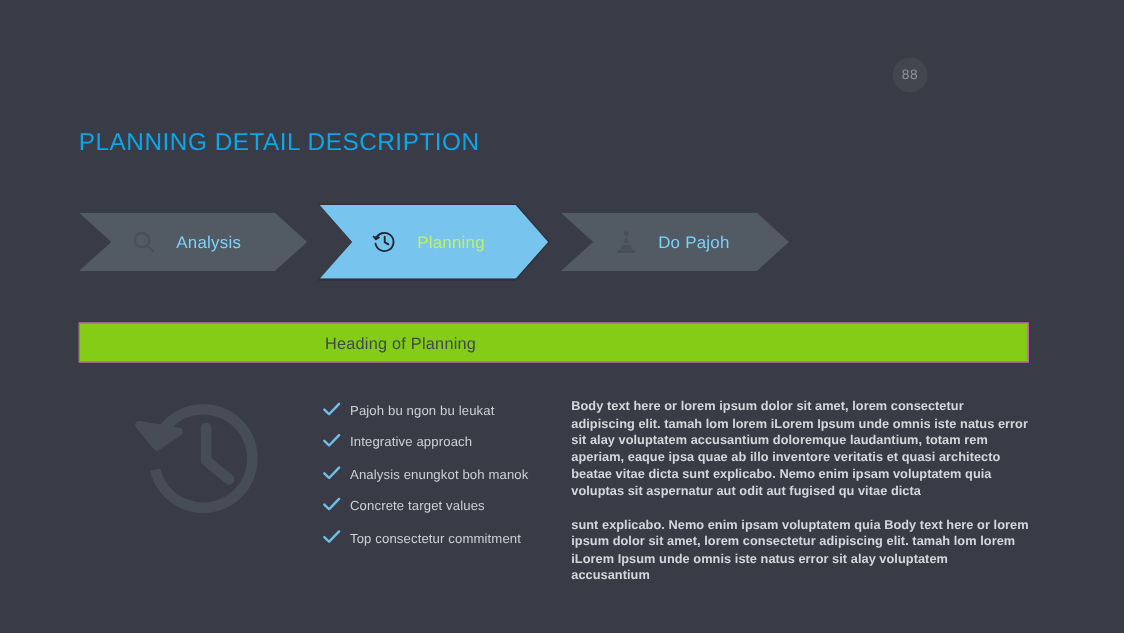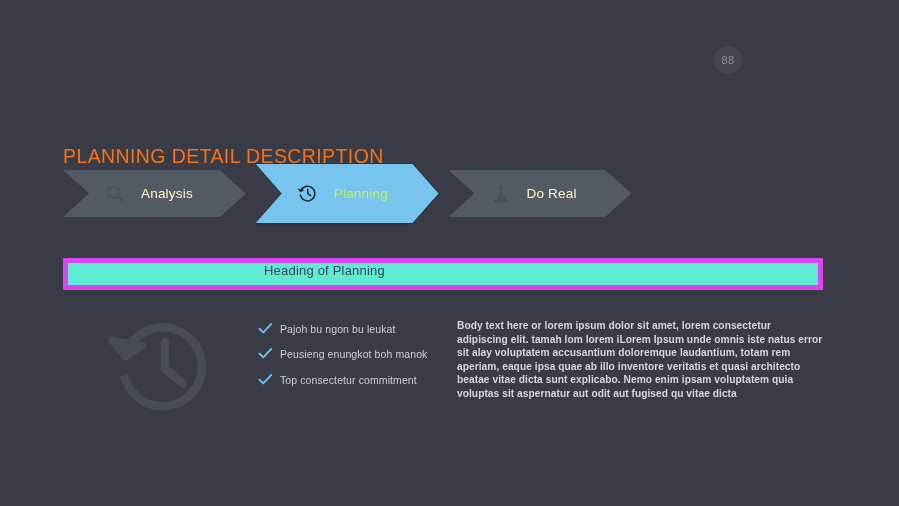--- a/index.html
+++ b/index.html
@@ -17,23 +17,22 @@
     width:28px;height:28px;border-radius:50%;
     background:#43464f;
     display:flex;align-items:center;justify-content:center;
     color:#8d939c;font-size:11px;letter-spacing:.5px;
   }
 
   
   .title{
     position:absolute;left:63px;top:103px;
     font-size:19.5px;letter-spacing:.4px;
-    color:#f97316;font-weight:400;
+    color:#0ea5e9;font-weight:400;
     white-space:nowrap;
-    margin-top:42px;
   }
 
   
   .chevrons{
     position:absolute;left:63px;top:170px;
     width:761px;height:50px;
   }
   .chev{
     position:absolute;top:0;height:47px;
     display:flex;align-items:center;
@@ -56,31 +55,31 @@
     clip-path:polygon(0 0, calc(100% - 27px) 0, 100% 50%, calc(100% - 27px) 100%, 0 100%, 27px 50%);
     z-index:-1;
   }
   .chev .inner{
     position:relative;z-index:2;
     display:flex;align-items:center;
     padding-left:40px;gap:14px;
     height:100%;
   }
   .chev .ic{display:flex;align-items:center;justify-content:center;width:24px;height:24px;}
-  .chev .lbl{font-size:13.5px;color:#fef9c3;letter-spacing:.2px;white-space:nowrap;}
+  .chev .lbl{font-size:13.5px;color:#7dd3fc;letter-spacing:.2px;white-space:nowrap;}
   .chev.active .lbl{color:#bef264;}
 
   
   .heading-bar{
     position:absolute;left:63px;top:258px;
     width:760px;height:32px;
-    background:#5eead4;
-    border:5px solid #d946ef;
+    background:#84cc16;
+    border:1px solid #d946ef;
     box-sizing:border-box;
-    display:flex;align-items:flex-start;
+    display:flex;align-items:center;
   }
   .heading-bar .txt{
     font-size:13px;color:#3f4654;letter-spacing:.2px;
     margin-left:196px;
   }
 
   
   .big-icon{
     position:absolute;left:104px;top:312px;
     width:120px;height:110px;opacity:1;
@@ -156,21 +155,21 @@
       <div class="shape"></div>
       <div class="inner">
         <span class="ic">
           <svg width="22" height="22" viewBox="0 0 24 24">
             <circle cx="12" cy="4.2" r="2.1" fill="#474e57"></circle>
             <path d="M12 7.3 L17.2 18.2 L6.8 18.2 Z" fill="#474e57"></path>
             <rect x="4.2" y="18.6" width="15.6" height="2.5" rx="1.2" fill="#474e57"></rect>
             <rect x="8.3" y="12.2" width="7.4" height="1.9" fill="#525a63"></rect>
           </svg>
         </span>
-        <span class="lbl">Do Real</span>
+        <span class="lbl">Do Pajoh</span>
       </div>
     </div>
 
   </div>
 
   <div class="heading-bar">
     <span class="txt">Heading of Planning</span>
   </div>
 
   <div class="big-icon">
@@ -189,29 +188,46 @@
           </svg>
       </span>
       <span class="ctxt">Pajoh bu ngon bu leukat</span>
     </div>
     <div class="check-row">
       <span class="ck">
         <svg width="15" height="13" viewBox="0 0 16 14" fill="none" stroke="#6fbfe8" stroke-width="2.1" stroke-linecap="round" stroke-linejoin="round">
             <polyline points="1.5,7.2 5.6,11.2 14.2,2.2"></polyline>
           </svg>
       </span>
-      <span class="ctxt">Peusieng enungkot boh manok</span>
+      <span class="ctxt">Integrative approach</span>
+    </div>
+    <div class="check-row">
+      <span class="ck">
+        <svg width="15" height="13" viewBox="0 0 16 14" fill="none" stroke="#6fbfe8" stroke-width="2.1" stroke-linecap="round" stroke-linejoin="round">
+            <polyline points="1.5,7.2 5.6,11.2 14.2,2.2"></polyline>
+          </svg>
+      </span>
+      <span class="ctxt">Analysis enungkot boh manok</span>
+    </div>
+    <div class="check-row">
+      <span class="ck">
+        <svg width="15" height="13" viewBox="0 0 16 14" fill="none" stroke="#6fbfe8" stroke-width="2.1" stroke-linecap="round" stroke-linejoin="round">
+            <polyline points="1.5,7.2 5.6,11.2 14.2,2.2"></polyline>
+          </svg>
+      </span>
+      <span class="ctxt">Concrete target values</span>
     </div>
     <div class="check-row">
       <span class="ck">
         <svg width="15" height="13" viewBox="0 0 16 14" fill="none" stroke="#6fbfe8" stroke-width="2.1" stroke-linecap="round" stroke-linejoin="round">
             <polyline points="1.5,7.2 5.6,11.2 14.2,2.2"></polyline>
           </svg>
       </span>
       <span class="ctxt">Top consectetur commitment</span>
     </div>
   </div>
 
   <div class="body-col">
     <p>Body text here or lorem ipsum dolor sit amet, lorem consectetur adipiscing elit. tamah lom lorem iLorem Ipsum unde omnis iste natus error sit alay voluptatem accusantium doloremque laudantium, totam rem aperiam, eaque ipsa quae ab illo inventore veritatis et quasi architecto beatae vitae dicta sunt explicabo. Nemo enim ipsam voluptatem quia voluptas sit aspernatur aut odit aut fugised qu vitae dicta</p>
+    <p>sunt explicabo. Nemo enim ipsam voluptatem quia Body text here or lorem ipsum dolor sit amet, lorem consectetur adipiscing elit. tamah lom lorem iLorem Ipsum unde omnis iste natus error sit alay voluptatem accusantium</p>
   </div>
 
 </div>
 
 </body></html>

